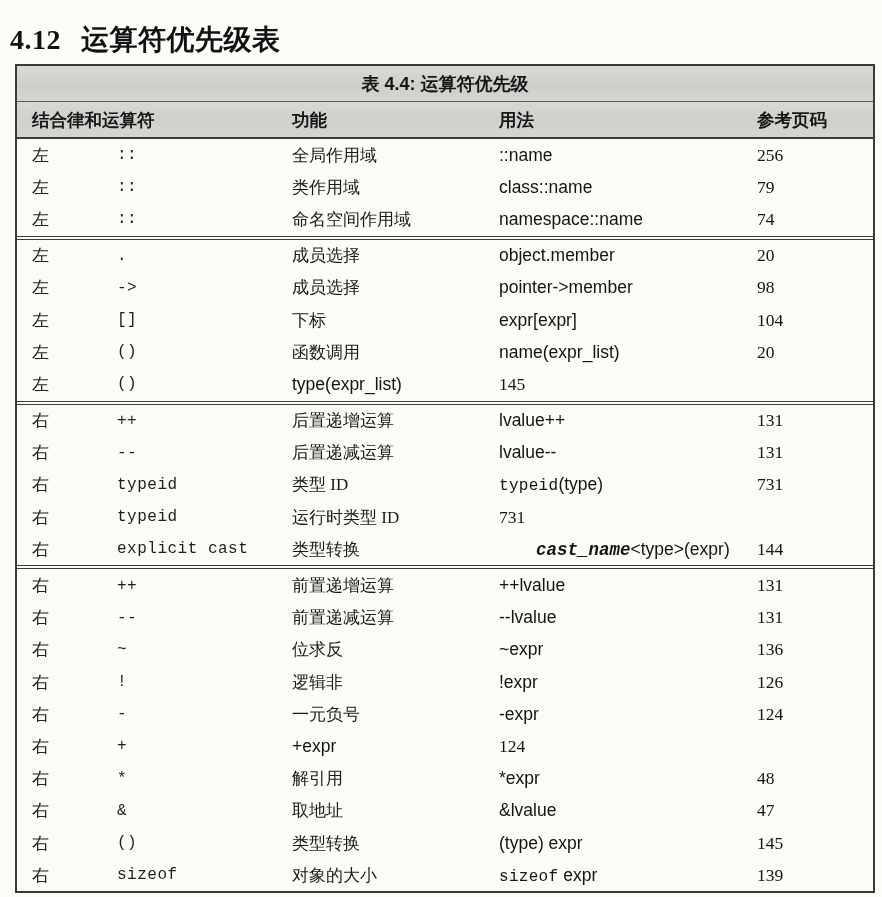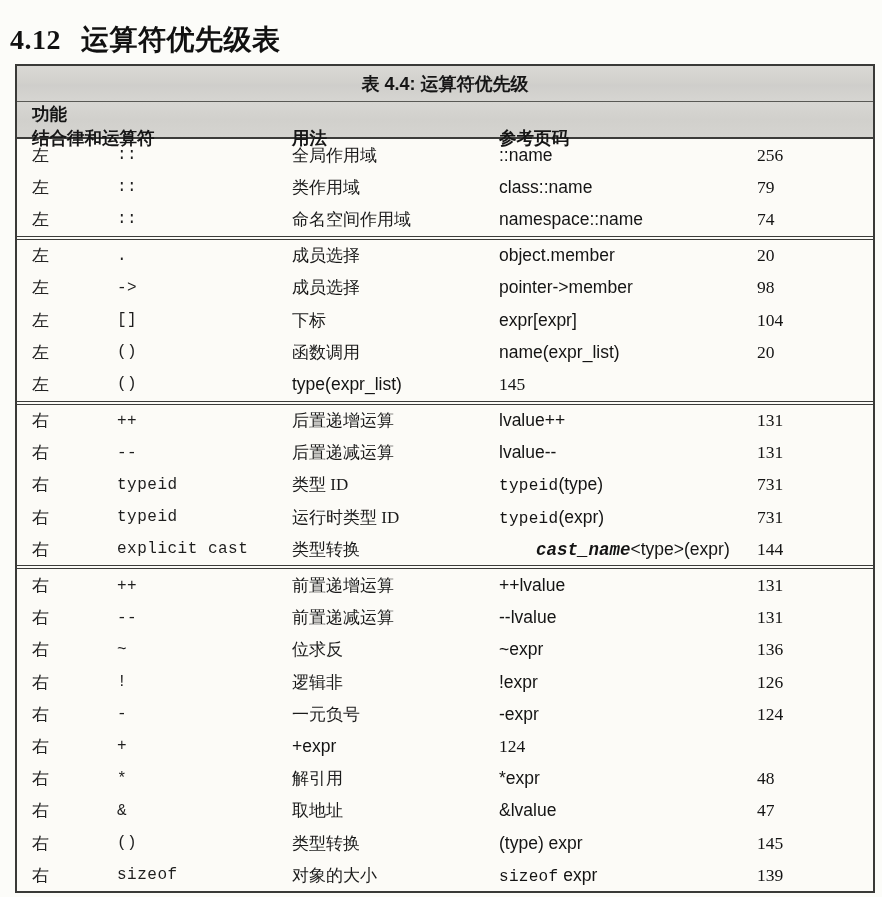--- a/index.html
+++ b/index.html
@@ -107,22 +107,22 @@
 
   <h1 class="title">
     <span class="sec-num">4.12</span><span>运算符优先级表</span>
   </h1>
 
   <div class="op-table">
 
     <div class="caption">表 4.4: 运算符优先级</div>
 
     <div class="thead grid-row">
+      <div class="th th-assoc">结合律和运算符</div>
       <div class="th">功能</div>
-      <div class="th th-assoc">结合律和运算符</div>
       <div class="th">用法</div>
       <div class="th">参考页码</div>
     </div>
 
     <div class="tbody" id="tbody">
         <div class="tgroup">
           <div class="trow grid-row">
             <div class="cell-assoc">左</div>
             <div class="cell-op">::</div>
             <div class="cell-func">全局作用域</div>
@@ -199,21 +199,20 @@
             <div class="cell-assoc">右</div>
             <div class="cell-op">typeid</div>
             <div class="cell-func">类型 ID</div>
             <div class="cell-usage"><span class="seg-mono">typeid</span><span class="seg-serif">(type)</span></div>
             <div class="cell-page">731</div>
           </div>
           <div class="trow grid-row">
             <div class="cell-assoc">右</div>
             <div class="cell-op">typeid</div>
             <div class="cell-func">运行时类型 ID</div>
-            <div class="cell-usage"><span class="seg-mono">typeid</span><span class="seg-serif">(expr)</span></div>
             <div class="cell-page">731</div>
           </div>
           <div class="trow grid-row">
             <div class="cell-assoc">右</div>
             <div class="cell-op">explicit cast</div>
             <div class="cell-func">类型转换</div>
             <div class="cell-usage"><span class="seg-italic">cast_name</span><span class="seg-serif">&lt;type&gt;(expr)</span></div>
             <div class="cell-page">144</div>
           </div>
         </div>

